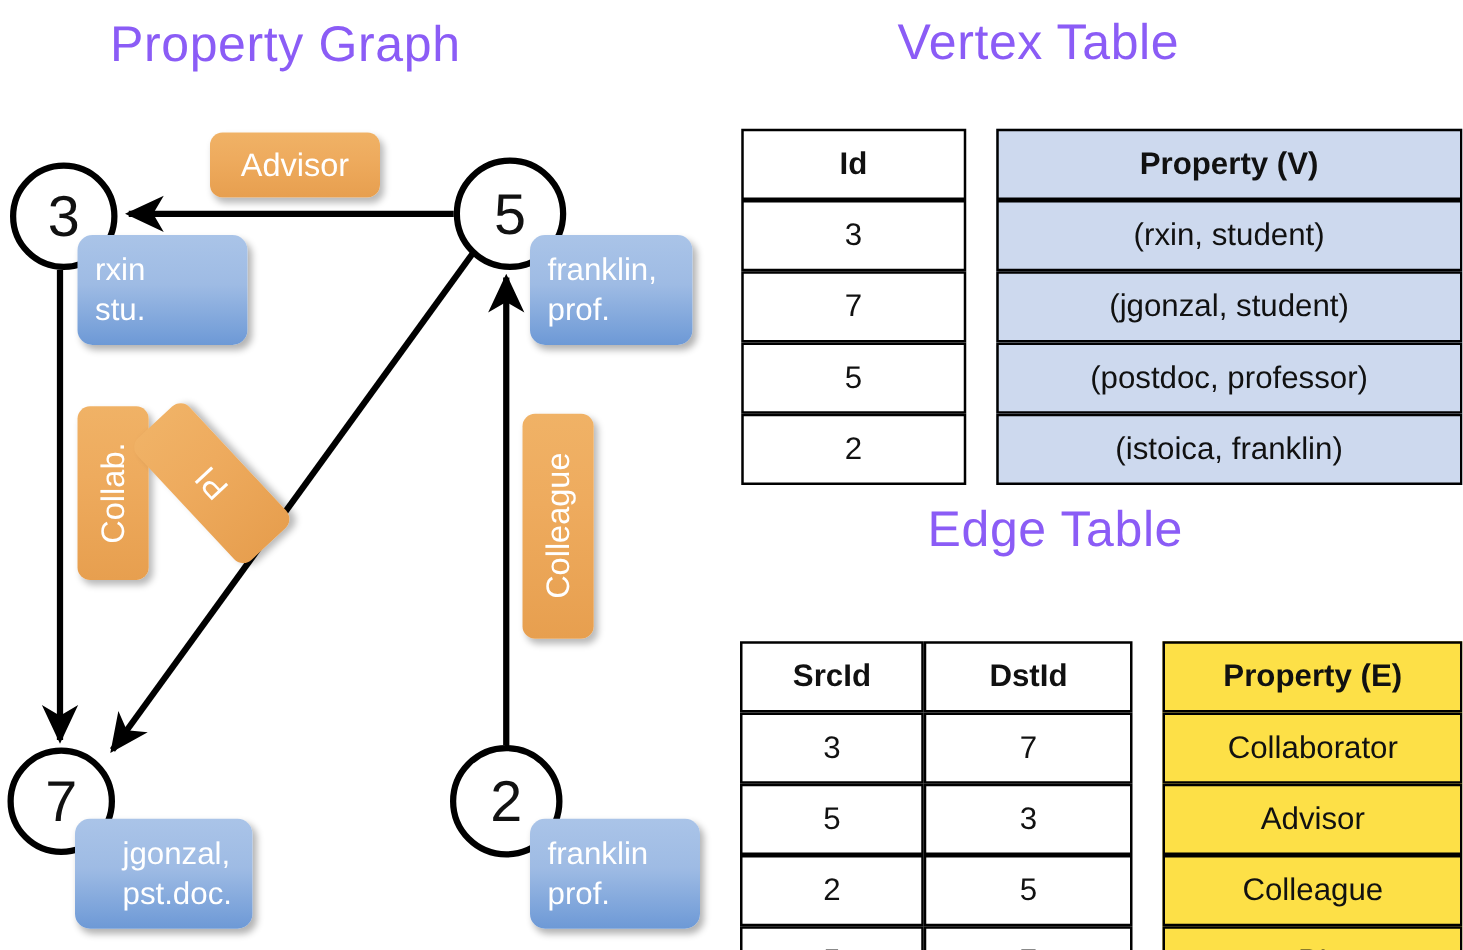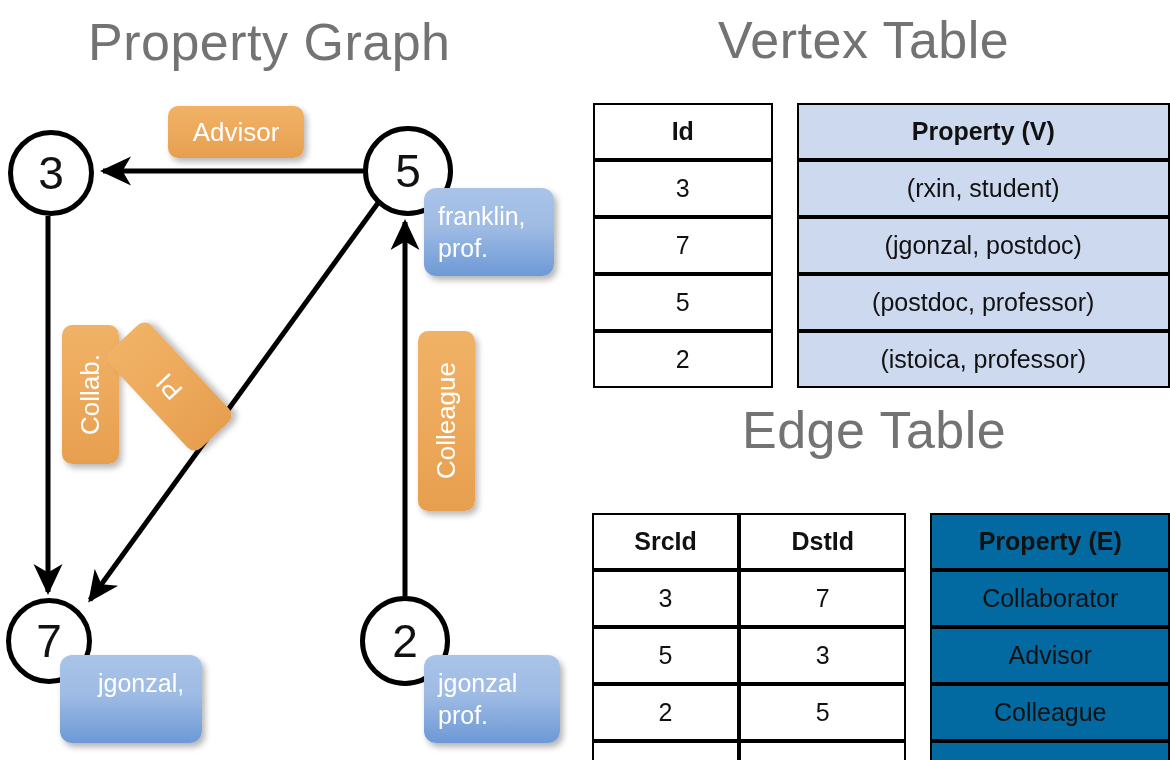--- a/index.html
+++ b/index.html
@@ -13,23 +13,23 @@
     position: relative;
     overflow: hidden;
     font-family: "Liberation Sans", sans-serif;
     color: #000000;
   }
 
   
   .title {
     position: absolute;
     font-weight: 400;
-    font-size: 52px;
+    font-size: 40px;
     letter-spacing: 0.5px;
-    color: #737373;
+    color: #8b5cf6;
     white-space: nowrap;
     line-height: 1;
   }
   #title-property-graph { left: 88px;  top: 16px; }
   #title-vertex-table   { left: 718px; top: 14px; }
   #title-edge-table     { left: 742px; top: 404px; }
 
   
   #graph-panel {
     position: absolute;
@@ -128,21 +128,21 @@
   .tbl th { font-weight: bold; }
   .sep-col { border: none !important; width: 6px; padding: 0; }
 
   #vertex-table { left: 593px; top: 103px; }
   #vertex-table .c-id   { width: 186px; height: 54px; }
   #vertex-table .c-prop { width: 385px; height: 54px; background: #cdd9ee; }
 
   #edge-table { left: 592px; top: 513px; }
   #edge-table .c-src  { width: 152px; height: 54px; }
   #edge-table .c-dst  { width: 174px; height: 54px; }
-  #edge-table .c-eprop{ width: 246px; height: 54px; background: #0369a1; }
+  #edge-table .c-eprop{ width: 246px; height: 54px; background: #fde047; }
 </style>
 </head>
 <body>
 
 <div class="title" id="title-property-graph">Property Graph</div>
 <div class="title" id="title-vertex-table">Vertex Table</div>
 <div class="title" id="title-edge-table">Edge Table</div>
 
 <div id="graph-panel">
 
@@ -168,29 +168,34 @@
   <div class="node-circle" id="node-5">
     <span>5</span>
   </div>
   <div class="node-circle" id="node-7">
     <span>7</span>
   </div>
   <div class="node-circle" id="node-2">
     <span>2</span>
   </div>
 
+  <div class="prop-box" id="prop-rxin">
+    <div>rxin</div>
+    <div>stu.</div>
+  </div>
   <div class="prop-box" id="prop-franklin">
     <div>franklin,</div>
     <div>prof.</div>
   </div>
   <div class="prop-box" id="prop-jgonzal">
     <div>jgonzal,</div>
+    <div>pst.doc.</div>
   </div>
   <div class="prop-box" id="prop-istoica">
-    <div>jgonzal</div>
+    <div>franklin</div>
     <div>prof.</div>
   </div>
 
   <div class="edge-label" id="label-advisor">
     <span>Advisor</span>
   </div>
   <div class="edge-label" id="label-collab">
     <span class="vert-text">Collab.</span>
   </div>
   <div class="edge-label" id="label-pi">
@@ -209,31 +214,31 @@
       <th class="c-prop">Property (V)</th>
     </tr>
     <tr>
       <td class="c-id">3</td>
       <td class="sep-col"></td>
       <td class="c-prop">(rxin, student)</td>
     </tr>
     <tr>
       <td class="c-id">7</td>
       <td class="sep-col"></td>
-      <td class="c-prop">(jgonzal, postdoc)</td>
+      <td class="c-prop">(jgonzal, student)</td>
     </tr>
     <tr>
       <td class="c-id">5</td>
       <td class="sep-col"></td>
       <td class="c-prop">(postdoc, professor)</td>
     </tr>
     <tr>
       <td class="c-id">2</td>
       <td class="sep-col"></td>
-      <td class="c-prop">(istoica, professor)</td>
+      <td class="c-prop">(istoica, franklin)</td>
     </tr>
   </tbody>
 </table>
 
 <table class="tbl" id="edge-table">
   <tbody>
     <tr>
       <th class="c-src">SrcId</th>
       <th class="c-dst">DstId</th>
       <td class="sep-col"></td>

